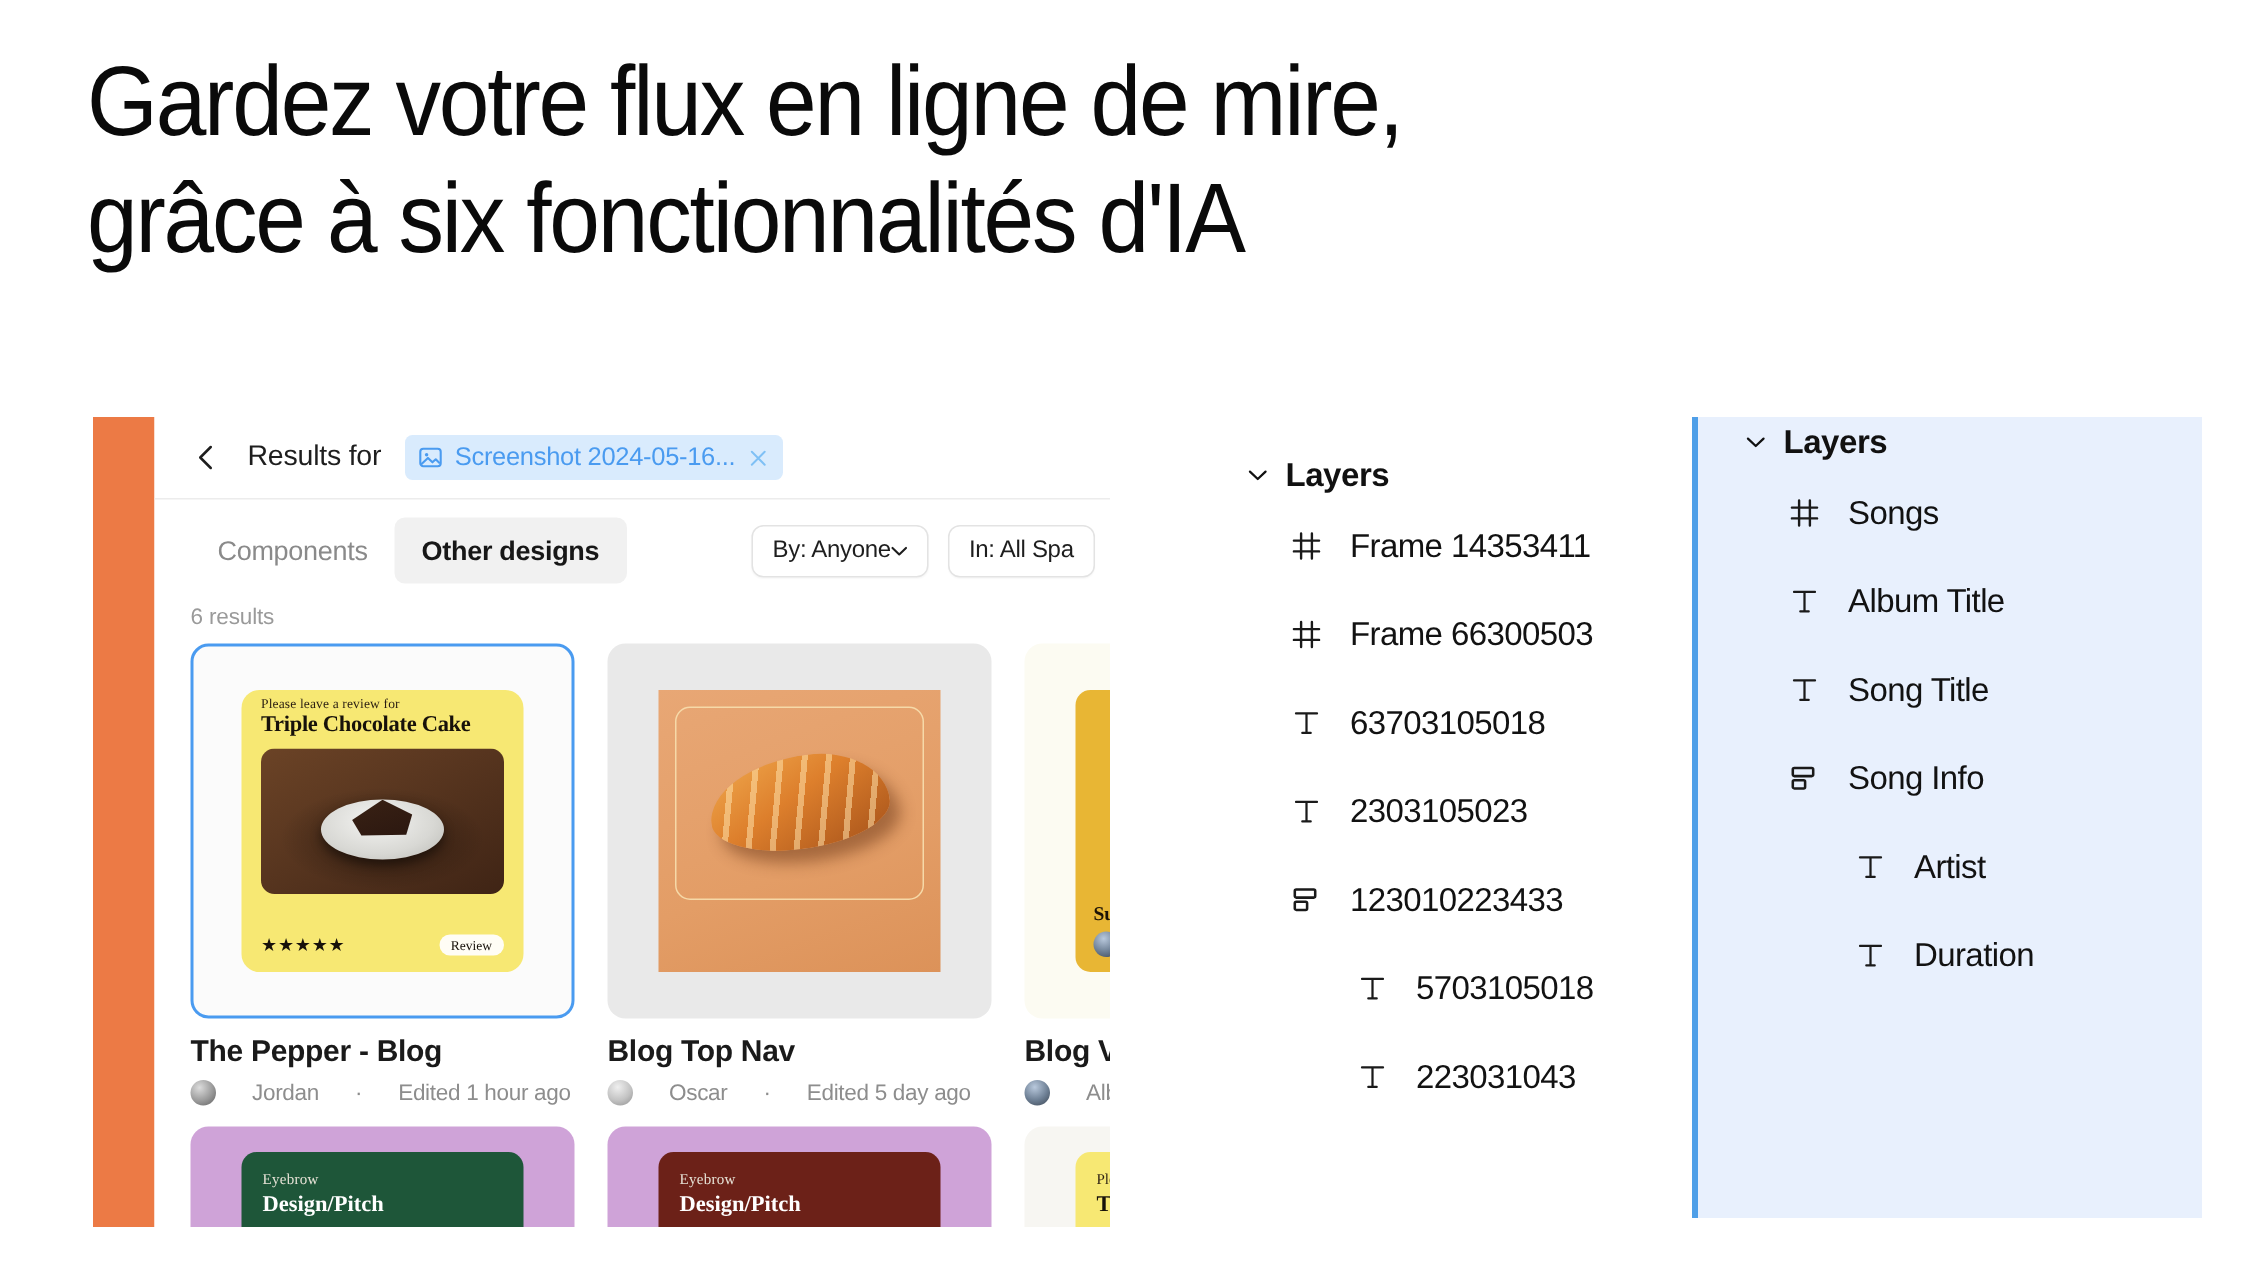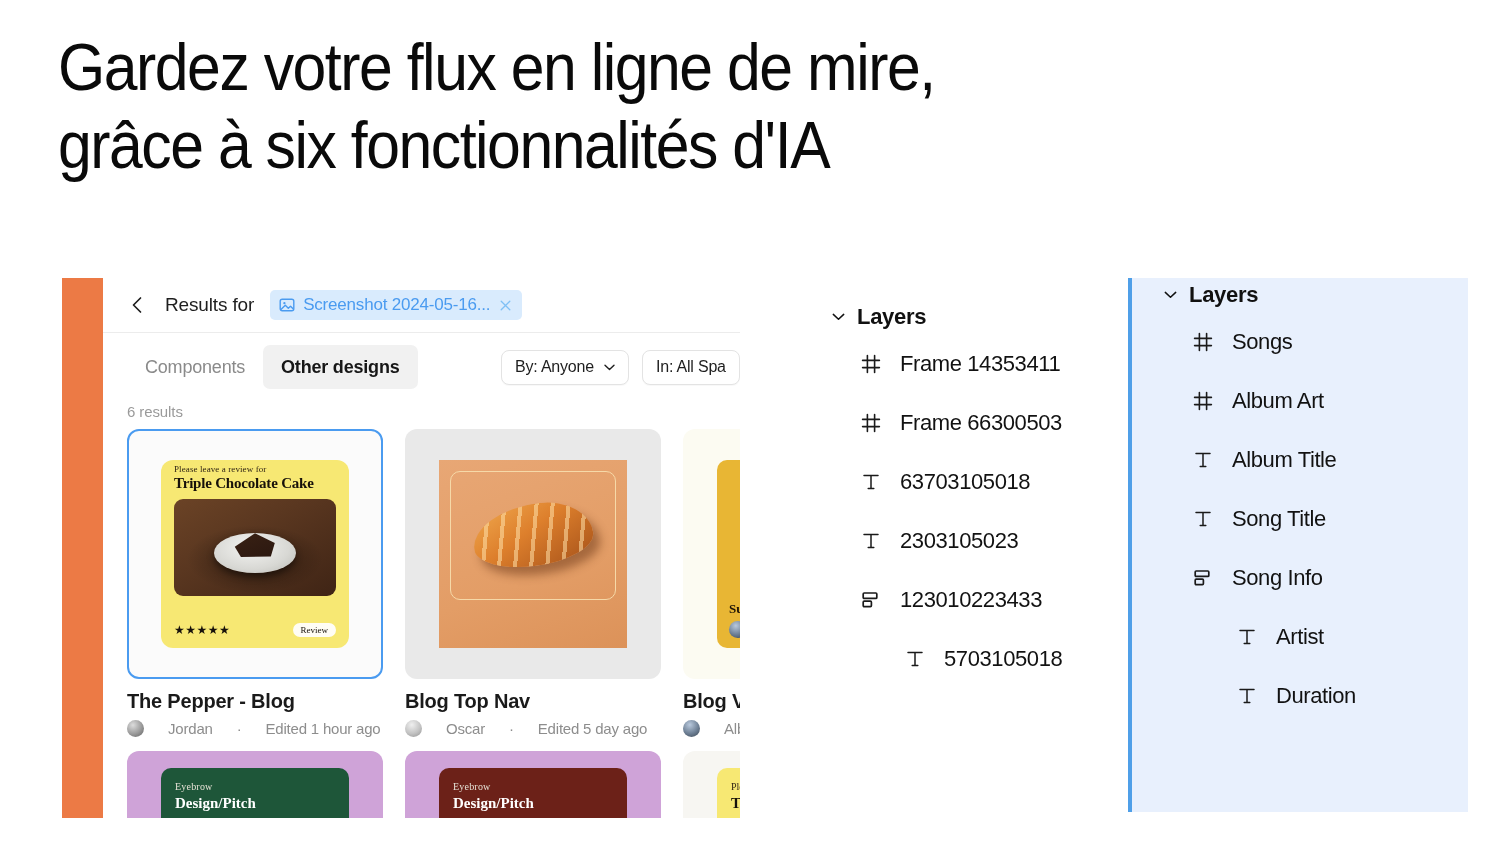--- a/index.html
+++ b/index.html
@@ -154,21 +154,21 @@
     top: 0;
     height: 44px;
     display: flex;
     align-items: center;
     gap: 13px;
   }
   .filter-chip {
     height: 33px;
     display: flex;
     align-items: center;
-    gap: 10px;
+    gap: 0;
     padding: 0 13px;
     border: 1px solid #e3e3e3;
     border-radius: 8px;
     background: #fff;
     font-size: 16px;
     color: #1e1e1e;
     letter-spacing: -0.2px;
     white-space: nowrap;
     cursor: pointer;
     box-shadow: 0 1px 1px rgba(0,0,0,0.03);
@@ -698,20 +698,28 @@
 
   <div class="layer-row indent">
     <span class="layer-icon">
       <svg width="20" height="20" viewBox="0 0 20 20" fill="none">
         <path d="M3 3.6h14M10 3.6v13M7.2 16.6h5.6" stroke="#1a1a1a" stroke-width="1.5" stroke-linecap="round"></path>
       </svg>
     </span>
     <span class="layer-label">5703105018</span>
   </div>
 
+  <div class="layer-row indent">
+    <span class="layer-icon">
+      <svg width="20" height="20" viewBox="0 0 20 20" fill="none">
+        <path d="M3 3.6h14M10 3.6v13M7.2 16.6h5.6" stroke="#1a1a1a" stroke-width="1.5" stroke-linecap="round"></path>
+      </svg>
+    </span>
+    <span class="layer-label">223031043</span>
+  </div>
 </div>
 
 <div class="layers-panel" id="layers-right">
   <div class="layers-title-row">
     <span class="disclosure">
       <svg width="13" height="8" viewBox="0 0 13 8" fill="none">
         <path d="M1.3 1.4 6.5 6.3 11.7 1.4" stroke="#111" stroke-width="1.5" stroke-linecap="round" stroke-linejoin="round"></path>
       </svg>
     </span>
     <span class="layers-title">Layers</span>
@@ -719,28 +727,20 @@
 
   <div class="layer-row">
     <span class="layer-icon">
       <svg width="20" height="20" viewBox="0 0 20 20" fill="none">
         <path d="M6.4 1.6v16.8M13.6 1.6v16.8M1.6 6.4h16.8M1.6 13.6h16.8" stroke="#1a1a1a" stroke-width="1.6" stroke-linecap="round"></path>
       </svg>
     </span>
     <span class="layer-label">Songs</span>
   </div>
 
-  <div class="layer-row">
-    <span class="layer-icon">
-      <svg width="20" height="20" viewBox="0 0 20 20" fill="none">
-        <path d="M6.4 1.6v16.8M13.6 1.6v16.8M1.6 6.4h16.8M1.6 13.6h16.8" stroke="#1a1a1a" stroke-width="1.6" stroke-linecap="round"></path>
-      </svg>
-    </span>
-    <span class="layer-label">Album Art</span>
-  </div>
 
   <div class="layer-row">
     <span class="layer-icon">
       <svg width="20" height="20" viewBox="0 0 20 20" fill="none">
         <path d="M3 3.6h14M10 3.6v13M7.2 16.6h5.6" stroke="#1a1a1a" stroke-width="1.5" stroke-linecap="round"></path>
       </svg>
     </span>
     <span class="layer-label">Album Title</span>
   </div>
 

